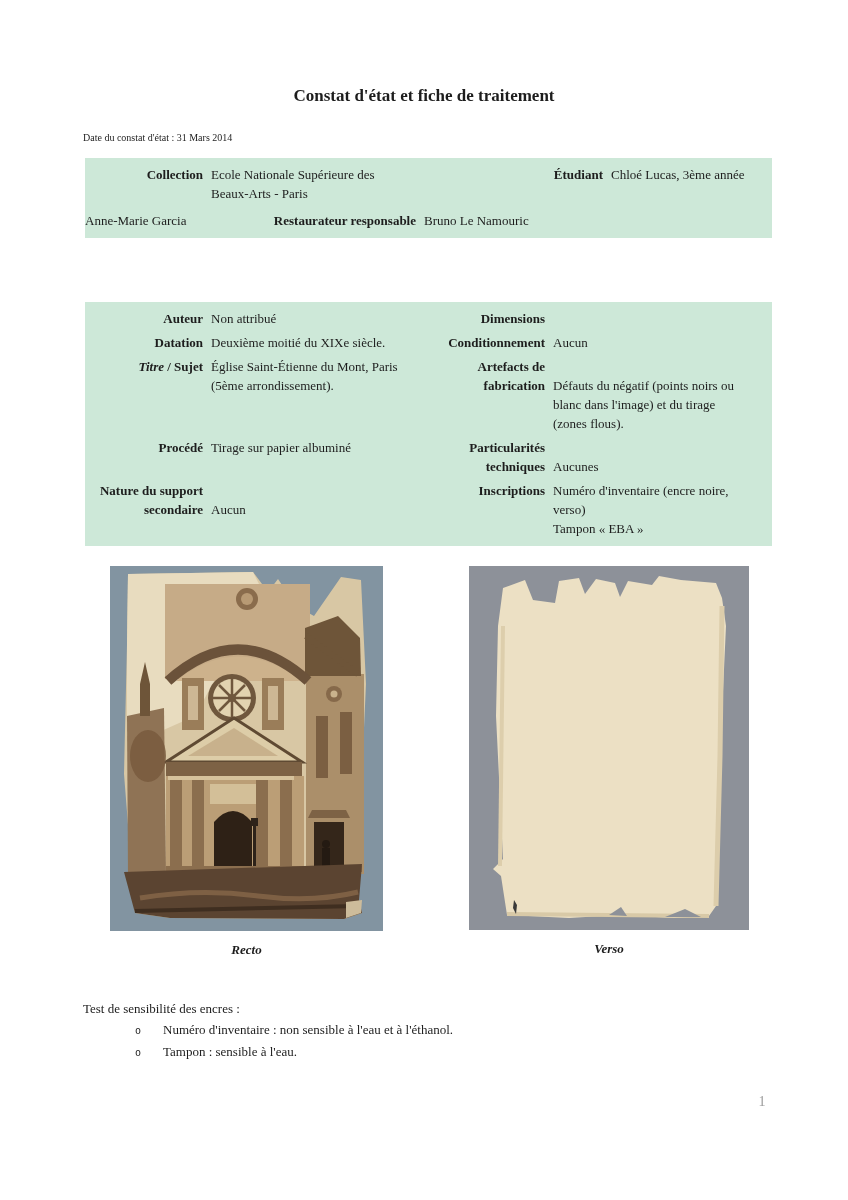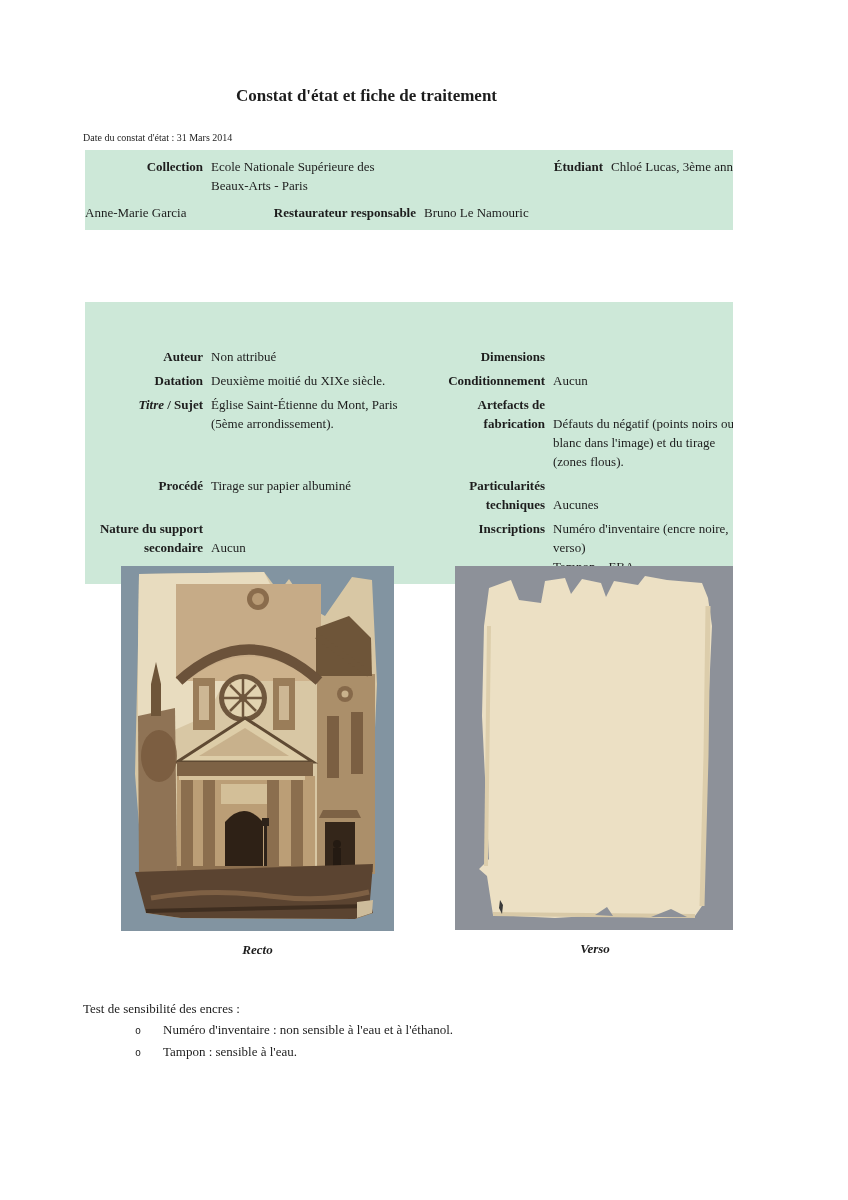--- a/index.html
+++ b/index.html
@@ -1,45 +1,45 @@
 <!DOCTYPE html>
 <html><head>
 <meta charset="utf-8">
 <style>
   html,body { margin:0; padding:0; background:#ffffff; }
   .page {
-    position:relative; width:733px; height:1200px; background:#ffffff;
+    position:relative; width:848px; height:1200px; background:#ffffff;
     font-family:"Liberation Serif", serif; color:#1d1d1d; overflow:hidden;
   }
   .title {
     position:absolute; top:86px; left:0; width:100%;
     text-align:center; font-size:17px; font-weight:bold;
   }
   .date-line { position:absolute; top:132px; left:83px; font-size:10px; }
 
   .tbl {
     position:absolute; left:85px; width:687px; background:#cde8d8;
     box-sizing:border-box; font-size:13px; line-height:19px;
     padding:7px 0 8px 0;
   }
-  .tbl1 { top:150px; }
+  .tbl1 { top:158px; }
   .tbl2 { top:302px; }
   .row { display:grid; column-gap:8px; }
   .tbl1 .row { grid-template-columns:118px 205px 179px 161px; }
-  .tbl2 .row { grid-template-columns:118px 214px 112px 219px;margin-top:38px; }
+  .tbl2 .row { grid-template-columns:118px 214px 112px 219px; }
   .tbl1 .row + .row { margin-top:8px; }
   .tbl2 .row + .row { margin-top:5px; }
   .lab { font-weight:bold; text-align:right; white-space:pre-line; }
   .val { white-space:pre-line; }
   .drop { padding-top:19px; }
   .ital { font-style:italic; }
 
   .fig { position:absolute; top:566px; }
-  .fig-recto { left:121px; width:273px; }
-  .fig-verso { left:455px; width:280px; }
+  .fig-recto { left:110px; width:273px; }
+  .fig-verso { left:469px; width:280px; }
   .fig svg { display:block; }
   .caption {
     text-align:center; font-weight:bold; font-style:italic;
     font-size:13px; margin-top:11px;
   }
 
   .inktest { position:absolute; left:83px; top:998px; font-size:13px; line-height:21px; }
   .li { display:flex; padding-left:52px; }
   .bullet { width:28px; font-size:10px; font-family:"DejaVu Sans Mono", monospace; padding-top:1px; }
 

